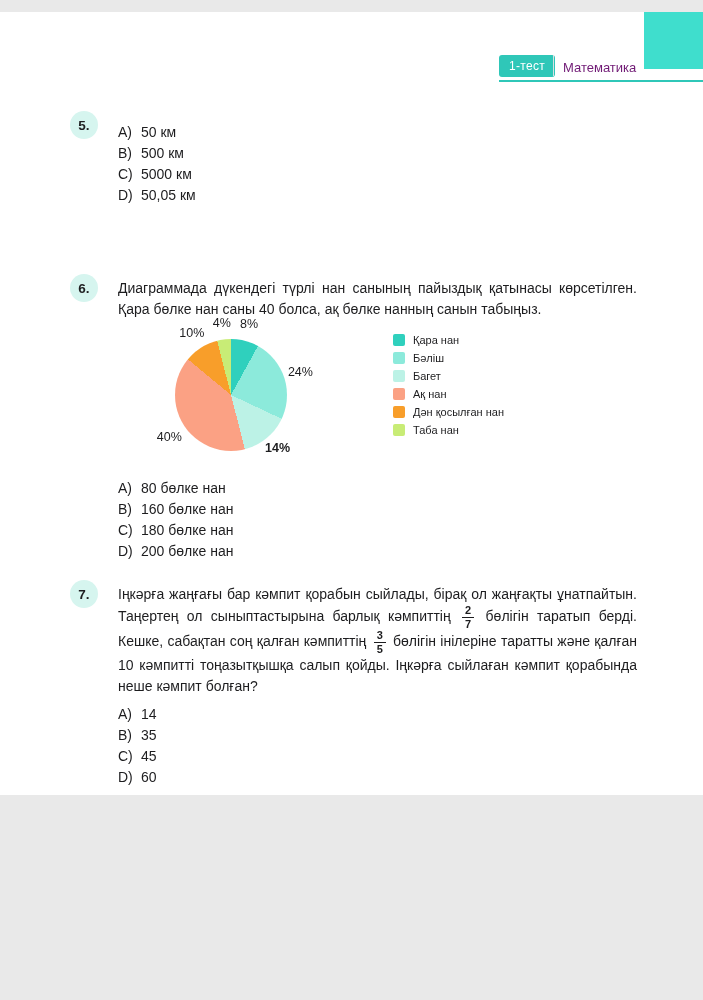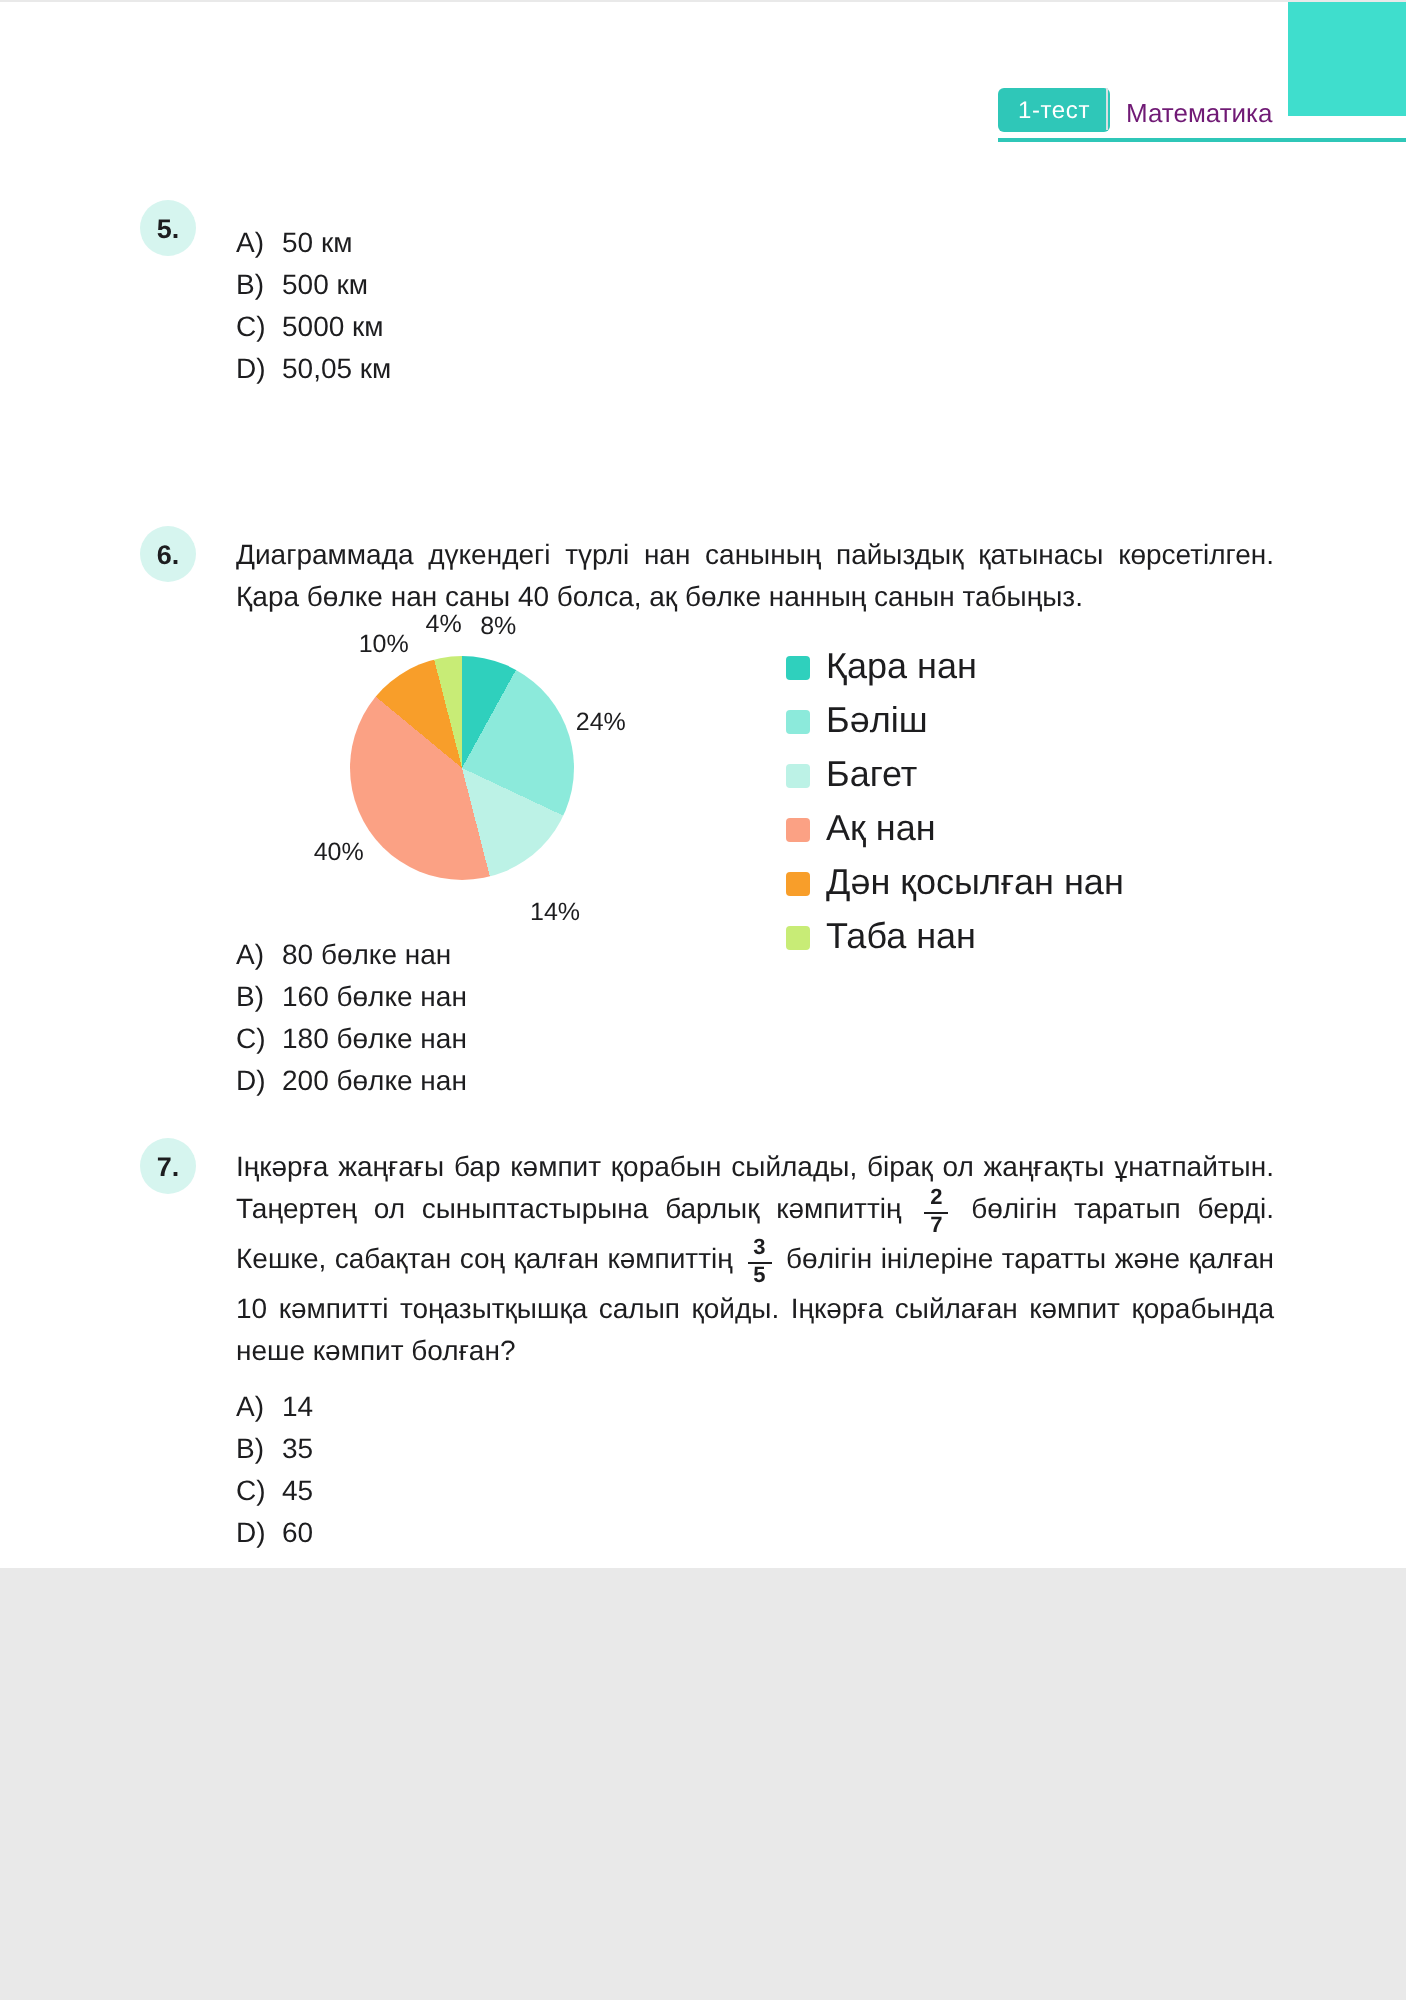--- a/index.html
+++ b/index.html
@@ -1,18 +1,18 @@
 <!DOCTYPE html>
 <html><head>
 <meta charset="utf-8">
 <style>
   * { box-sizing: border-box; }
   html,body { margin:0; padding:0; background:#e9e9e9; }
   .page {
-    position:relative; width:703px; height:783px; margin:1px auto;
+    position:relative; width:703px; height:783px; margin:12px auto;
     background:#ffffff; overflow:hidden;
     font-family:"Liberation Sans","DejaVu Sans",sans-serif; color:#1d1d1f;
   }
   .corner { position:absolute; top:0; right:0; width:59px; height:57px; background:#3fdecd; }
 
   .badge-test {
     position:absolute; left:499px; top:43px; background:#2fc7b8; color:#ffffff;
     font-size:12px; line-height:1; padding:5px 10px 5px; border-radius:3px; letter-spacing:.3px;
   }
   .header-sep { position:absolute; left:553px; top:43px; width:1px; height:21px; background:#d9e0e2; }
@@ -34,21 +34,21 @@
 
   .options { list-style:none; margin:7px 0 0 0; padding:0; font-size:14px; line-height:21px; }
   .option { display:flex; }
   .opt-label { width:23px; flex:0 0 23px; }
 
   .chart { position:relative; height:150px; margin-top:1px; }
   .pie-wrap { position:absolute; left:0; top:0; width:250px; height:150px; }
   .pie { position:absolute; left:57px; top:18px; width:112px; height:112px; border-radius:50%; }
   .pie-label { position:absolute; transform:translate(-50%,-50%); font-size:12.5px; white-space:nowrap; color:#1d1d1f; }
   .legend { position:absolute; left:275px; top:13px; list-style:none; margin:0; padding:0; }
-  .legend li { display:flex; align-items:center; margin-bottom:6px; font-size:18px; }
+  .legend li { display:flex; align-items:center; margin-bottom:6px; font-size:11px; }
   .swatch { width:12px; height:12px; border-radius:2px; margin-right:8px; flex:0 0 12px; }
 
   .frac { display:inline-block; vertical-align:-7px; text-align:center; font-size:11px; line-height:11px; margin:0 3px; font-weight:bold;}
   .frac .num { display:block; border-bottom:1.2px solid #1d1d1f; padding:0 3px 1px; }
   .frac .den { display:block; padding-top:1px; }
 
   .footer-rule { position:absolute; left:70px; top:929px; width:567px; height:2px; background:#2fc7b8; }
   .footer-org { position:absolute; left:70px; top:939px; color:#14532d; font-size:12.5px; }
   .footer-page { position:absolute; right:66px; top:937px; font-size:13.5px; color:#1d1d1f; }
 </style>
@@ -91,21 +91,21 @@
   <section class="question q6">
     <div class="qbadge">6.</div>
     <div class="qbody">
       <p class="qtext">Диаграммада дүкендегі түрлі нан санының пайыздық қатынасы көрсетілген. Қара бөлке нан саны 40 болса, ақ бөлке нанның санын табыңыз.</p>
 
       <div class="chart">
         <div class="pie-wrap" id="pie-wrap">
           <div class="pie" id="pie" style="background: conic-gradient(rgb(47, 208, 189) 0%, rgb(47, 208, 189) 8%, rgb(140, 234, 219) 8%, rgb(140, 234, 219) 32%, rgb(188, 242, 230) 32%, rgb(188, 242, 230) 46%, rgb(251, 161, 132) 46%, rgb(251, 161, 132) 86%, rgb(248, 158, 42) 86%, rgb(248, 158, 42) 96%, rgb(200, 236, 118) 96%, rgb(200, 236, 118) 100%);"></div>
         <span class="pie-label" style="left: 131.154px; top: 3.29343px;">8%</span>
             <span class="pie-label" style="left: 182.427px; top: 51.4418px;">24%</span>
-            <span class="pie-label" style="left: 159.532px; top: 146px;">14%</span>
+            <span class="pie-label" style="left: 159.532px; top: 127px; font-weight: bold;">14%</span>
             <span class="pie-label" style="left: 51.3641px; top: 116px;">40%</span>
             <span class="pie-label" style="left: 73.8846px; top: 12.3641px;">10%</span>
             <span class="pie-label" style="left: 103.851px; top: 1.57563px;">4%</span>
           </div>
         <ul class="legend" id="legend">
             <li>
               <span class="swatch" style="background: rgb(47, 208, 189);"></span>
               <span>Қара нан</span>
             </li>
             <li>

